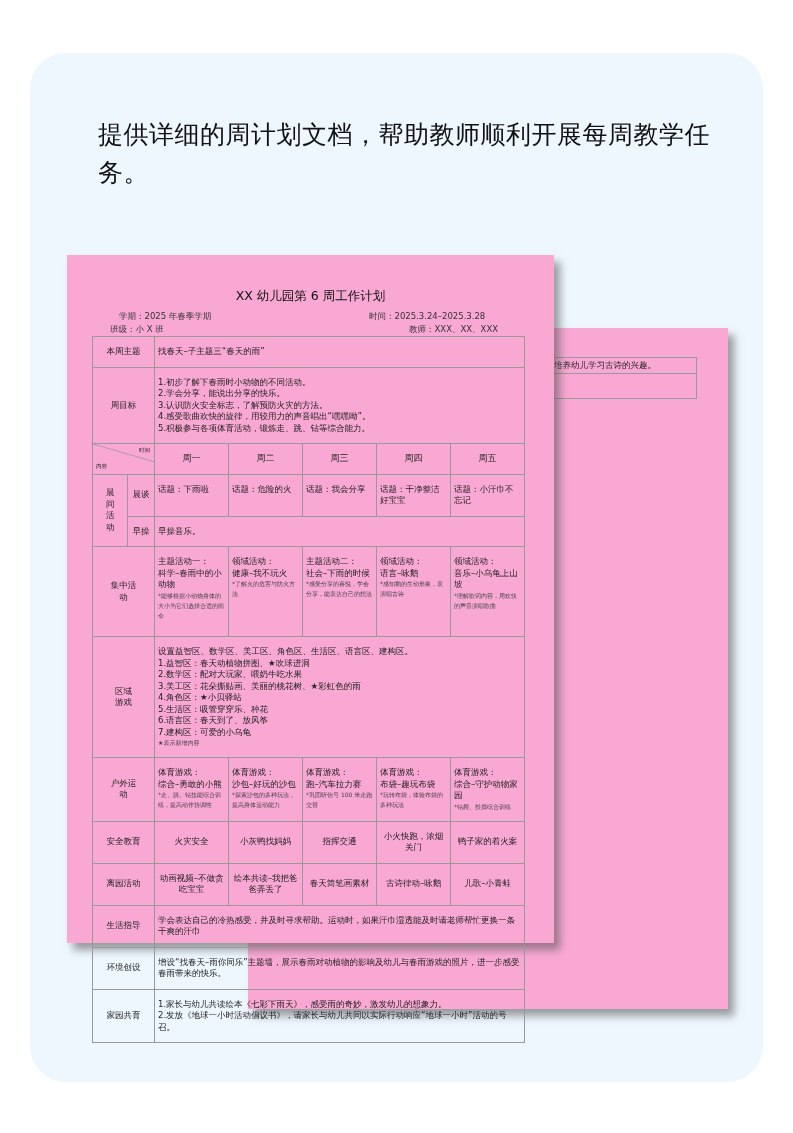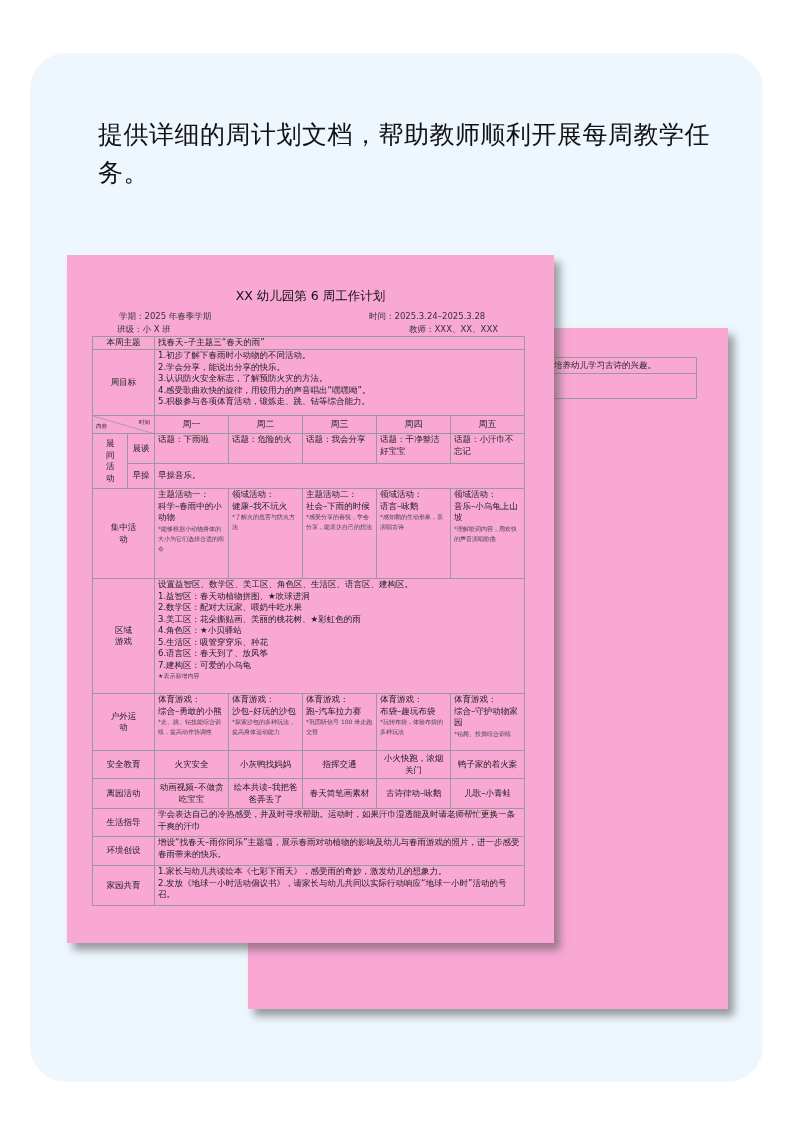--- a/index.html
+++ b/index.html
@@ -32,21 +32,21 @@
   .doc-title {
     position: absolute; left: 0; width: 487px; top: 33px; text-align: center;
     font-size: 12.5px; color: #111;
   }
   .meta { position: absolute; font-size: 8.5px; color: #333; white-space: nowrap; }
   table.plan {
     position: absolute; left: 25px; top: 81px; width: 432px;
     border-collapse: collapse; table-layout: fixed; font-size: 8.5px; color: #222;
   }
   table.plan td {
-    border: 1px solid #999; padding: 0 3px; vertical-align: top; line-height: 11.5px;
+    border: 1px solid #999; padding: 9px 3px; vertical-align: top; line-height: 11.5px;
   }
   table.plan td.lbl { text-align: center; vertical-align: middle; }
   table.plan td.ctr { text-align: center; vertical-align: middle; }
   table.plan td.day { text-align: center; vertical-align: middle; font-size: 9px; }
   .note { font-size: 6px; line-height: 10px; color: #444; display: block; }
   .diag { position: relative; padding: 0 !important; }
   .diag svg { position: absolute; left: 0; top: 0; }
   .diag .t1 { position: absolute; right: 4px; top: 1px; font-size: 5.5px; }
   .diag .t2 { position: absolute; left: 3px; bottom: 1px; font-size: 5.5px; }
   .line { display: block; }
@@ -59,21 +59,21 @@
 
 <div class="page back">
   <div class="back-table">
     <div class="row1">培养幼儿学习古诗的兴趣。</div>
   </div>
 </div>
 
 <div class="page front">
   <div class="doc-title">XX 幼儿园第 6 周工作计划</div>
   <div class="meta" style="left:52px; top:56px;">学期：2025 年春季学期</div>
-  <div class="meta" style="left:50px; top:69px;">班级：小 X 班</div>
+  <div class="meta" style="left:43px; top:69px;">班级：小 X 班</div>
   <div class="meta" style="left:302px; top:56px;">时间：2025.3.24–2025.3.28</div>
   <div class="meta" style="left:302px; top:69px;margin-left:40px;">教师：XXX、XX、XXX</div>
 
   <table class="plan">
     <colgroup>
       <col style="width:35px">
         <col style="width:27px">
       <col style="width:74px">
         <col style="width:74px">
         <col style="width:74px">

